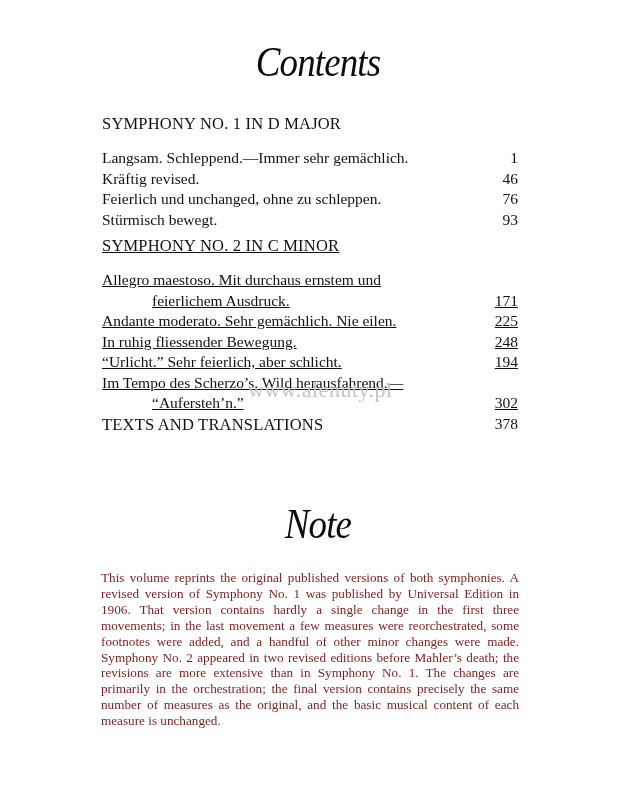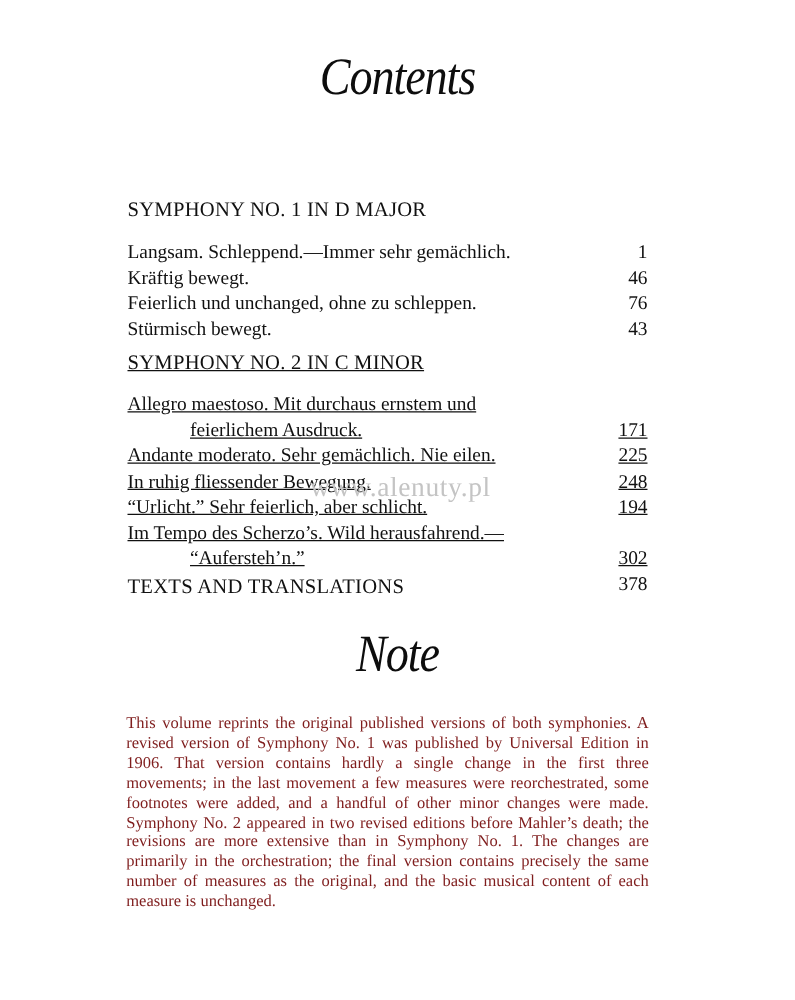--- a/index.html
+++ b/index.html
@@ -3,21 +3,21 @@
   <meta charset="utf-8">
   <style>
     html, body { margin: 0; padding: 0; background: #ffffff; }
     body { width: 636px; height: 800px; position: relative; overflow: hidden;
            font-family: "Liberation Serif", "DejaVu Serif", serif; color: #111; }
     .heading { position: absolute; left: 0; width: 636px; text-align: center;
                font-style: italic; font-size: 42px; letter-spacing: -1px;
                font-family: "Liberation Serif", serif; color: #0d0d0d; transform: scaleX(0.88); }
     #contents-title { top: 38px; }
     #note-title { top: 500px; }
-    .toc { position: absolute; left: 102px; width: 416px; margin-top: 44px; }
+    .toc { position: absolute; left: 102px; width: 416px; }
     .section-head { font-size: 16.5px; letter-spacing: 0.2px; line-height: 20px; }
     .entry { display: flex; justify-content: space-between; align-items: flex-end;
              font-size: 15.5px; line-height: 20.5px; }
     .entry .title { white-space: pre-line; }
     .entry .page { text-align: right; min-width: 40px; }
     .indent { padding-left: 50px; }
     .watermark { position: absolute; left: 248px; top: 377px; font-family: Liberation Serif, serif;
                  font-size: 22px; color: #c4c4c4; letter-spacing: 0.5px; }
     .note-body { position: absolute; left: 101px; top: 570px; width: 418px;
                  font-size: 13.2px; line-height: 15.9px; text-align: justify; color: #7f1d1d; }
@@ -28,30 +28,30 @@
 <div id="contents-title" class="heading">Contents</div>
 
 <div class="toc" style="top:114px;">
   <div class="section-head">SYMPHONY NO. 1 IN D MAJOR</div>
   <div style="height:14px"></div>
   <div class="entry">
     <span class="title">Langsam. Schleppend.—Immer sehr gemächlich.</span>
     <span class="page">1</span>
   </div>
   <div class="entry">
-    <span class="title">Kräftig bewegt.</span>
+    <span class="title">Kräftig revised.</span>
     <span class="page">46</span>
   </div>
   <div class="entry">
     <span class="title">Feierlich und unchanged, ohne zu schleppen.</span>
     <span class="page">76</span>
   </div>
   <div class="entry">
     <span class="title">Stürmisch bewegt.</span>
-    <span class="page">43</span>
+    <span class="page">93</span>
   </div>
 </div>
 
 <div class="toc" style="top:236px;text-decoration:underline;">
   <div class="section-head">SYMPHONY NO. 2 IN C MINOR</div>
   <div style="height:14px"></div>
   <div class="entry">
     <span class="title">Allegro maestoso. Mit durchaus ernstem und</span>
     <span class="page"></span>
   </div>

